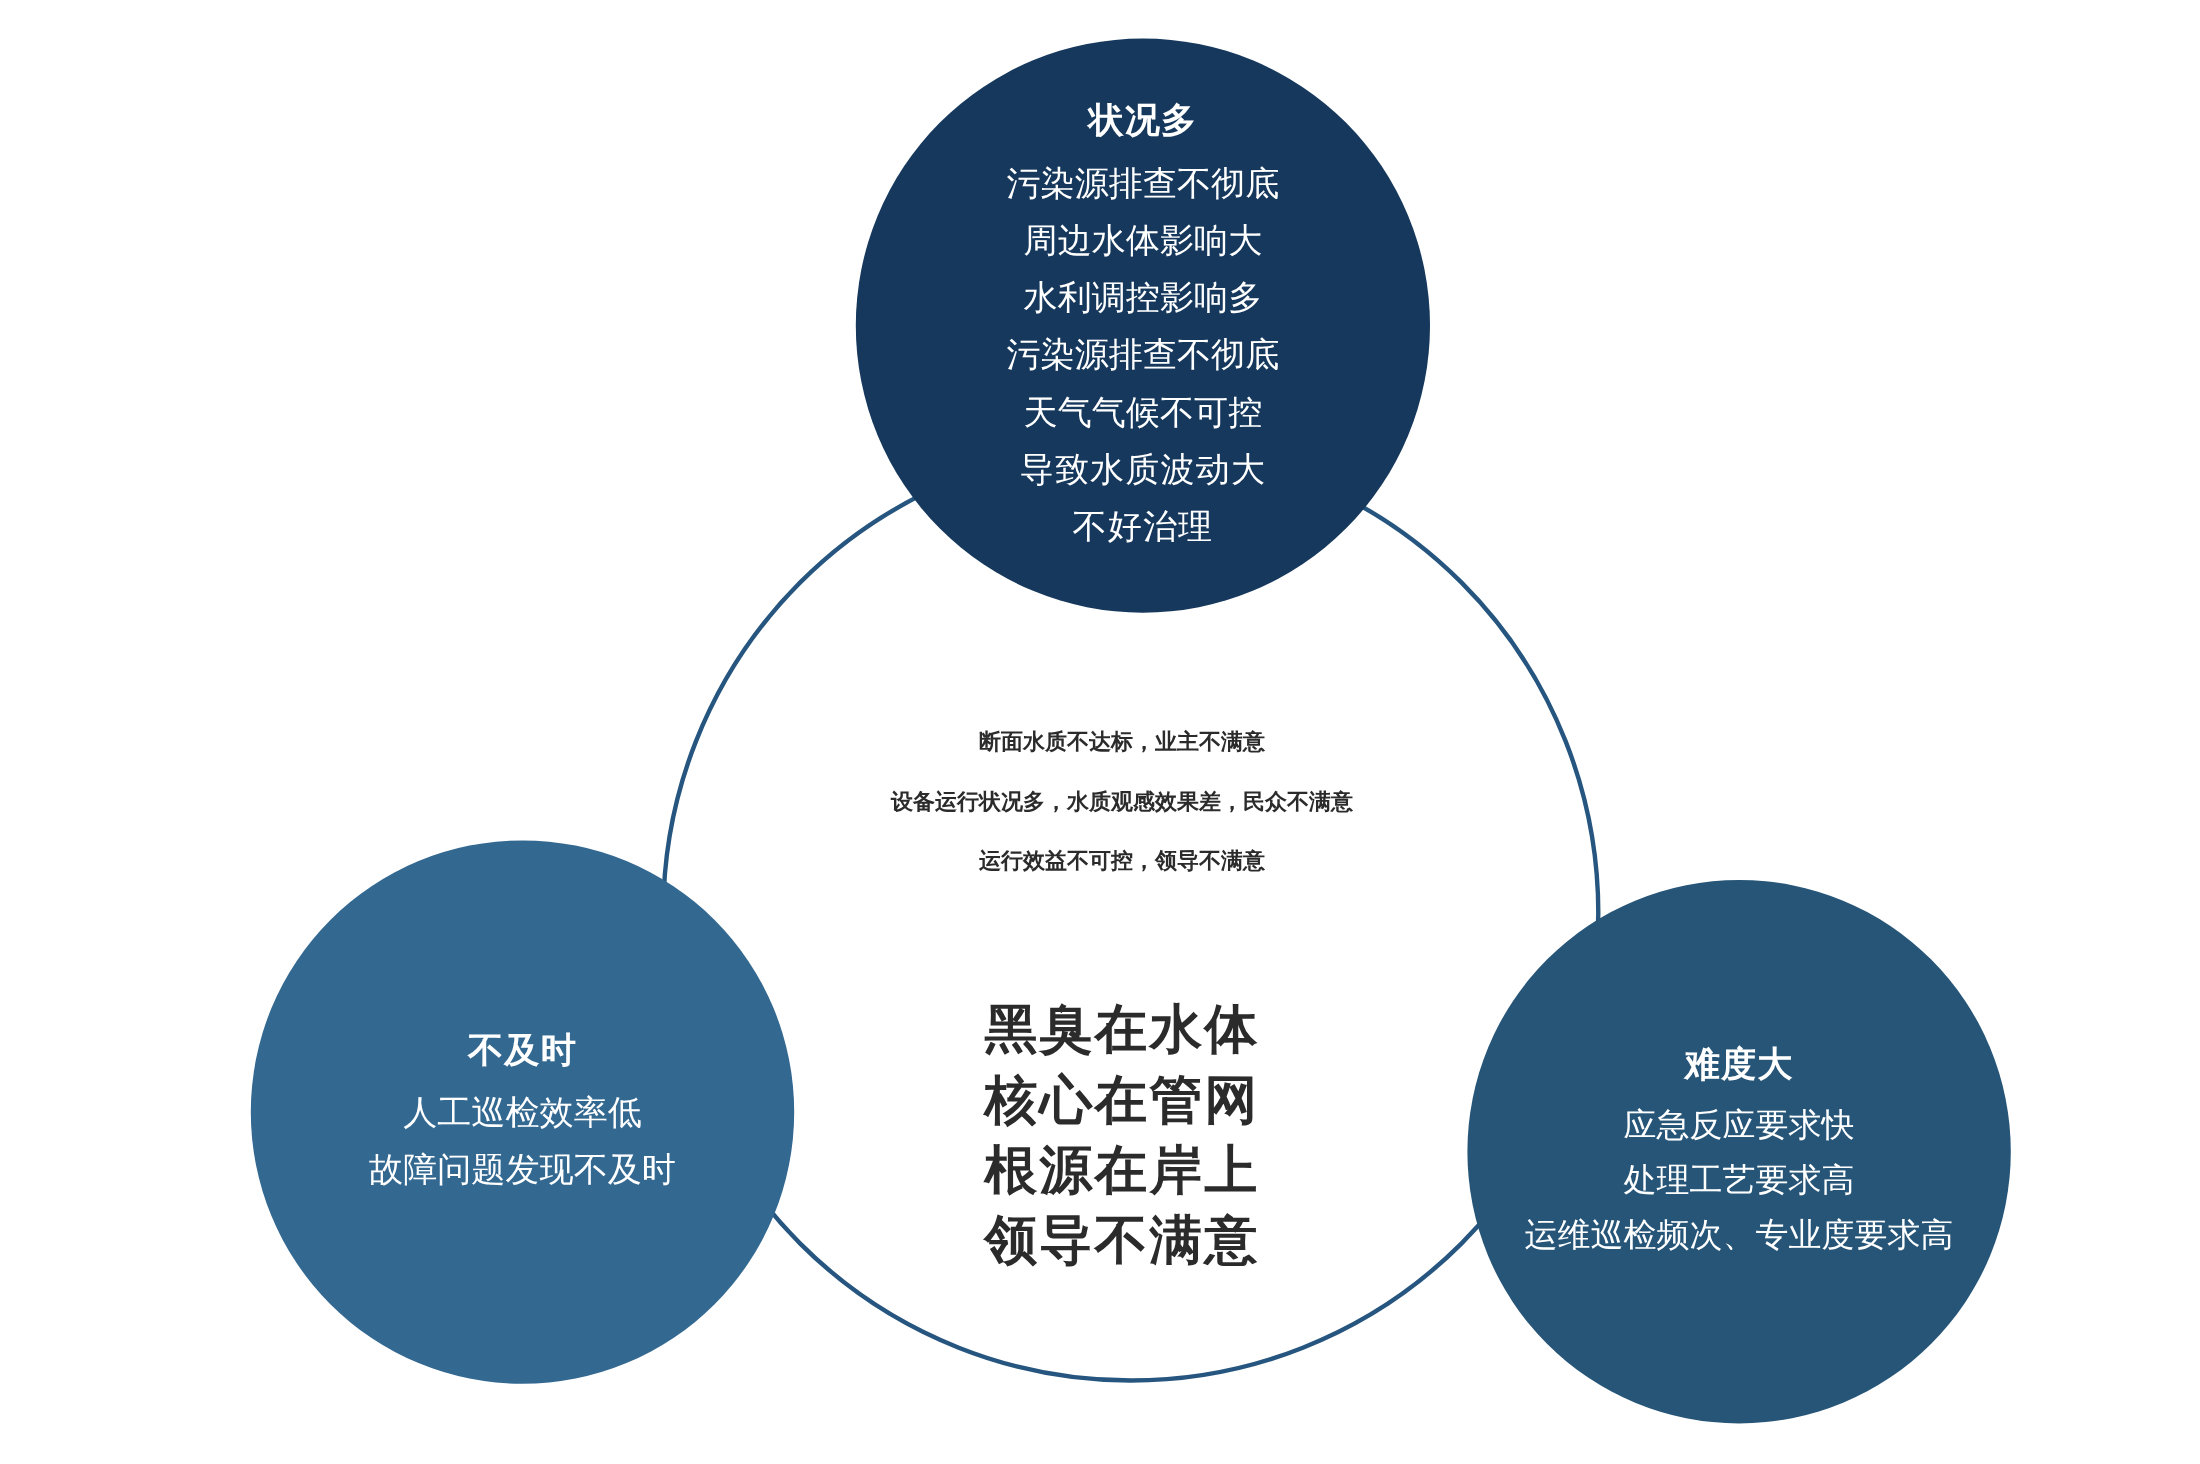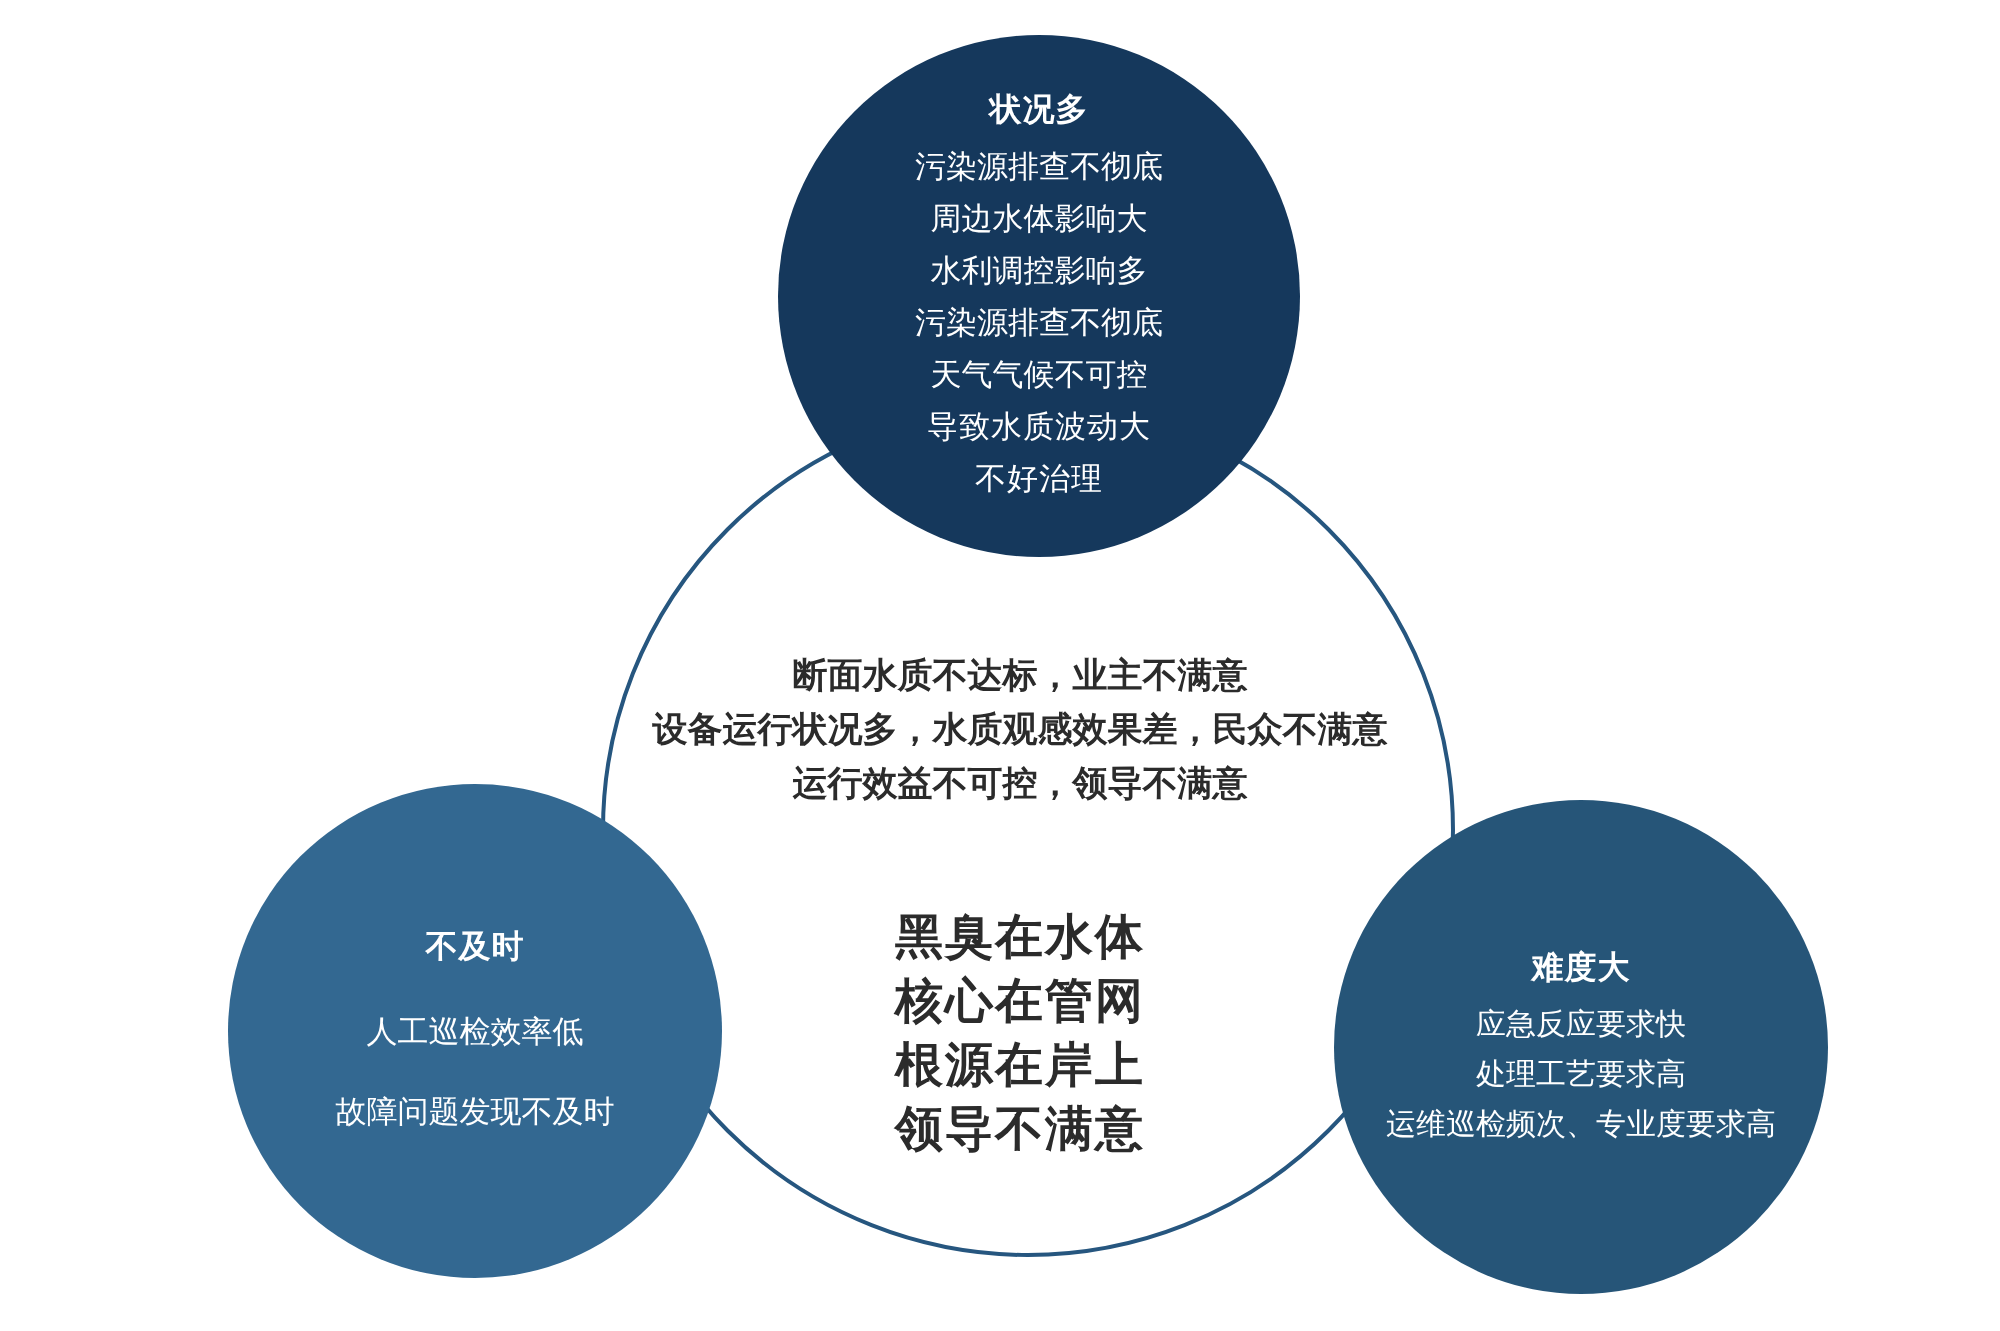--- a/index.html
+++ b/index.html
@@ -57,25 +57,24 @@
     margin-bottom: 9px;
   }
   #node-top .node-line {
     font-size: 31px;
     line-height: 52px;
   }
 
   
   #node-left {
     left: 228px;
-    top: 784px;
+    top: 764px;
     width: 494px;
     height: 494px;
     background: #336891;
-    gap: 28px;
   }
   #node-left .node-title {
     font-size: 32px;
     margin-bottom: 9px;
   }
   #node-left .node-line {
     font-size: 31px;
     line-height: 52px;
   }
 
@@ -103,21 +102,21 @@
     text-align: center;
     color: #2b2b2b;
     font-weight: bold;
   }
   #center-upper {
     left: 620px;
     top: 648px;
     width: 800px;
   }
   #center-upper .c-line {
-    font-size: 35px;
+    font-size: 20px;
     line-height: 54px;
     white-space: nowrap;
   }
   #center-lower {
     left: 820px;
     top: 905px;
     width: 400px;
   }
   #center-lower .c-line {
     font-size: 48px;

